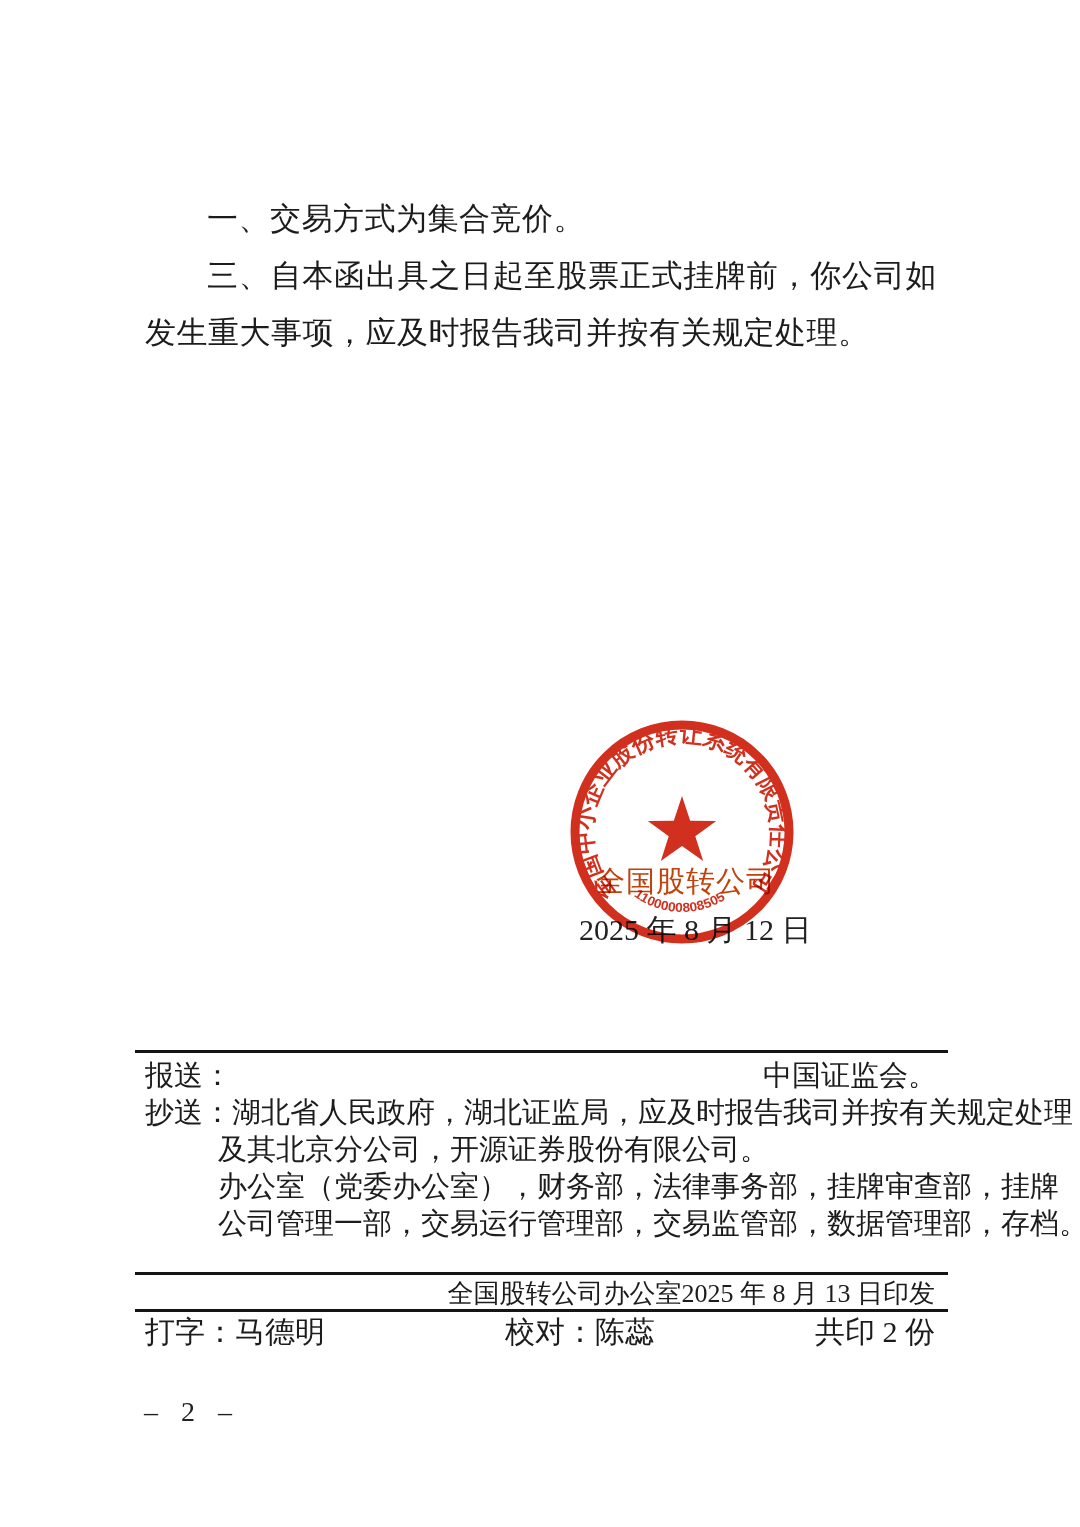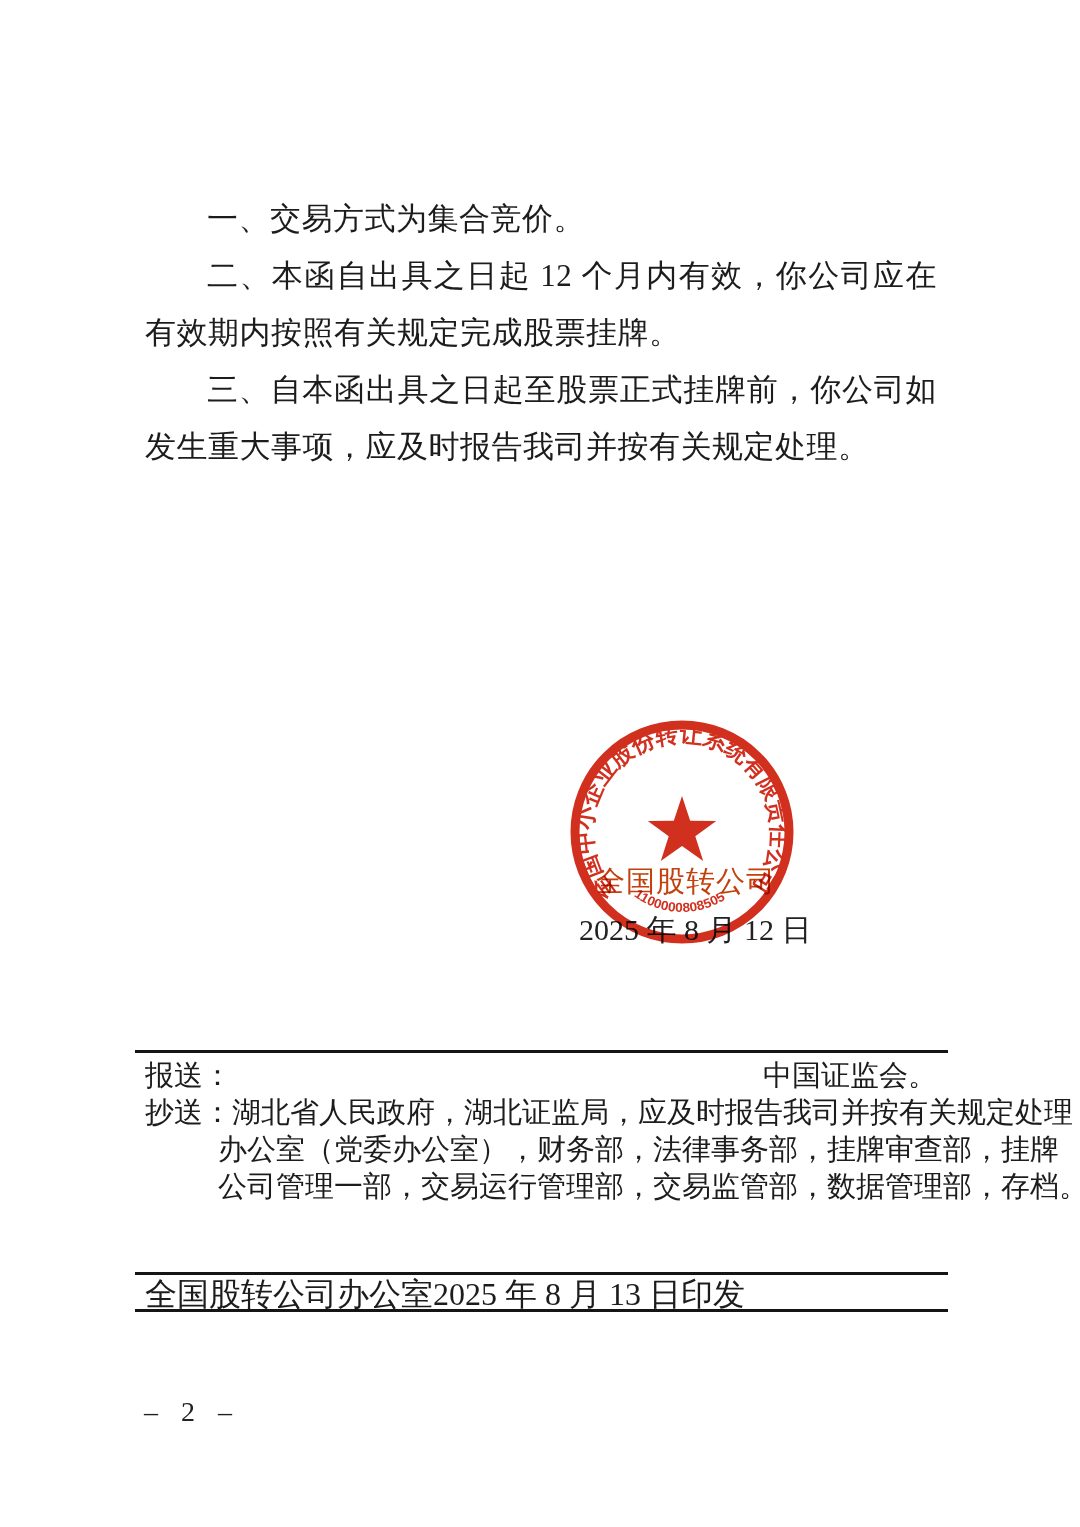--- a/index.html
+++ b/index.html
@@ -46,43 +46,42 @@
     font-size:29px;line-height:37px;
   }
   .cc-row{display:flex;justify-content:space-between;}
   .cc-label{flex:0 0 auto;white-space:nowrap;}
   .cc-text{white-space:nowrap;}
   .cc-row.indent{padding-left:73px;}
 
   
   .footer-row1{
     position:absolute;left:145px;top:1278px;width:790px;
-    display:flex;justify-content:flex-start;
-    font-size:32px;line-height:32px;white-space:nowrap;
+    display:flex;justify-content:flex-end;
+    font-size:26px;line-height:32px;white-space:nowrap;
   }
   .footer-row2{
     position:absolute;left:145px;top:1316px;width:790px;
     font-size:30px;line-height:32px;white-space:nowrap;
   }
   .footer-row2 .proof{position:absolute;left:360px;top:0;}
   .footer-row2 .copies{position:absolute;right:0;top:0;}
 
   .page-number{
     position:absolute;left:144px;top:1396px;
     font-size:28px;letter-spacing:8px;color:#222;
   }
 </style>
 </head>
 <body>
 
 <div class="page">
 
   <section class="letter-body">
     <p>一、交易方式为集合竞价。</p>
-    <p>二、本函自出具之日起 12 个月内有效，你公司应在有效期内按照有关规定完成股票挂牌。</p>
     <p>三、自本函出具之日起至股票正式挂牌前，你公司如发生重大事项，应及时报告我司并按有关规定处理。</p>
   </section>
 
   <div class="sig-org">全国股转公司</div>
   <div class="sig-date">2025 年 8 月 12 日</div>
 
   <svg class="seal" viewBox="0 0 280 280" xmlns="http://www.w3.org/2000/svg">
     <defs>
       <path id="sealArc" d="M 73.7 200.8 A 90 90 0 1 1 206.3 200.8" fill="none"></path>
       <path id="sealSerialArc" d="M 88.6 201.3 A 80 80 0 0 0 191.4 201.3" fill="none"></path>
@@ -102,32 +101,40 @@
   <section class="cc">
     <div class="cc-row">
       <span class="cc-label">报送：</span>
       <span class="cc-text">中国证监会。</span>
     </div>
     <div class="cc-row">
       <span class="cc-label">抄送：</span>
       <span class="cc-text">湖北省人民政府，湖北证监局，应及时报告我司并按有关规定处理</span>
     </div>
     <div class="cc-row indent">
+      <span class="cc-text">及其北京分公司，开源证券股份有限公司。</span>
+    </div>
+    <div class="cc-row indent">
       <span class="cc-text">办公室（党委办公室），财务部，法律事务部，挂牌审查部，挂牌</span>
     </div>
     <div class="cc-row indent">
       <span class="cc-text">公司管理一部，交易运行管理部，交易监管部，数据管理部，存档。</span>
     </div>
   </section>
 
   <div class="rule rule-2"></div>
 
   <div class="footer-row1">
     <span>全国股转公司办公室</span>
     <span>2025 年 8 月 13 日印发</span>
   </div>
 
   <div class="rule rule-3"></div>
 
+  <div class="footer-row2">
+    <span><span>打字：</span><span>马德明</span></span>
+    <span class="proof"><span>校对：</span><span>陈蕊</span></span>
+    <span class="copies">共印 2 份</span>
+  </div>
 
   <div class="page-number">– 2 –</div>
 
 </div>
 
 </body></html>

